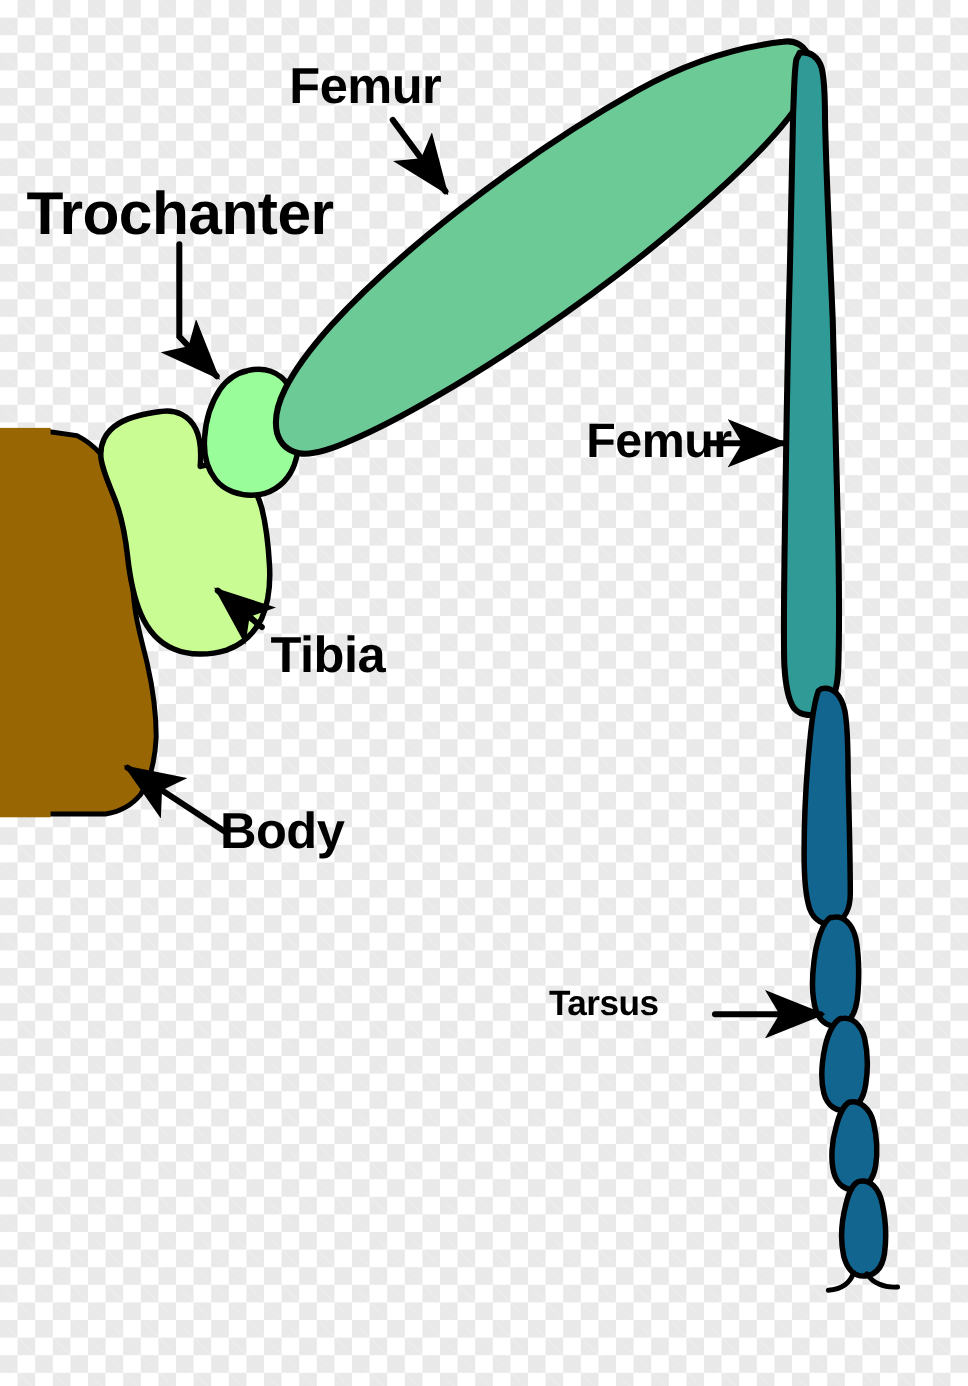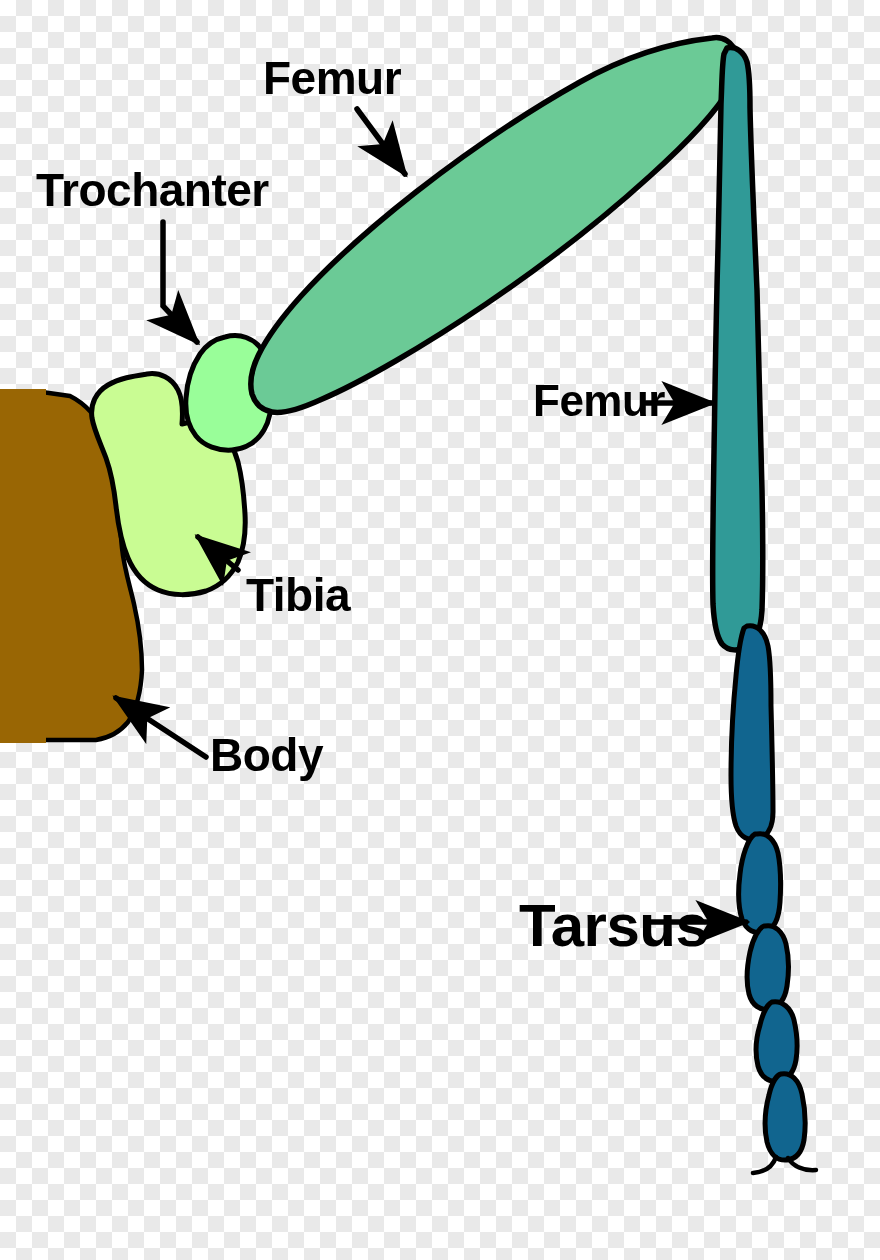--- a/index.html
+++ b/index.html
@@ -33,25 +33,25 @@
   .label-text {
     position: absolute;
     font-family: "Liberation Sans", "DejaVu Sans", sans-serif;
     font-weight: bold;
     color: #000000;
     white-space: nowrap;
     line-height: 1;
     letter-spacing: -0.5px;
   }
   #label-femur      { left: 263px; top: 55px;  font-size: 46px; }
-  #label-trochanter { left: 36px;  top: 167px; font-size: 46px; }
+  #label-trochanter { left: 24px;  top: 167px; font-size: 55px; }
   #label-tibia      { left: 533px; top: 379px; font-size: 44px; }
   #label-coxa       { left: 246px; top: 572px; font-size: 46px; }
-  #label-body       { left: 210px; top: 732px; font-size: 46px; }
-  #label-tarsus     { left: 499px; top: 896px; font-size: 60px; margin-left: 20px; }
+  #label-body       { left: 200px; top: 732px; font-size: 46px; }
+  #label-tarsus     { left: 499px; top: 896px; font-size: 32px; }
 </style>
 </head>
 <body>
 
 <div id="canvas">
 
   <svg id="diagram-svg" viewBox="0 0 880 1260" xmlns="http://www.w3.org/2000/svg">
 
     <defs>
       <marker id="arrowhead" markerWidth="10" markerHeight="8" refX="9.2" refY="4" orient="auto" markerUnits="strokeWidth">

